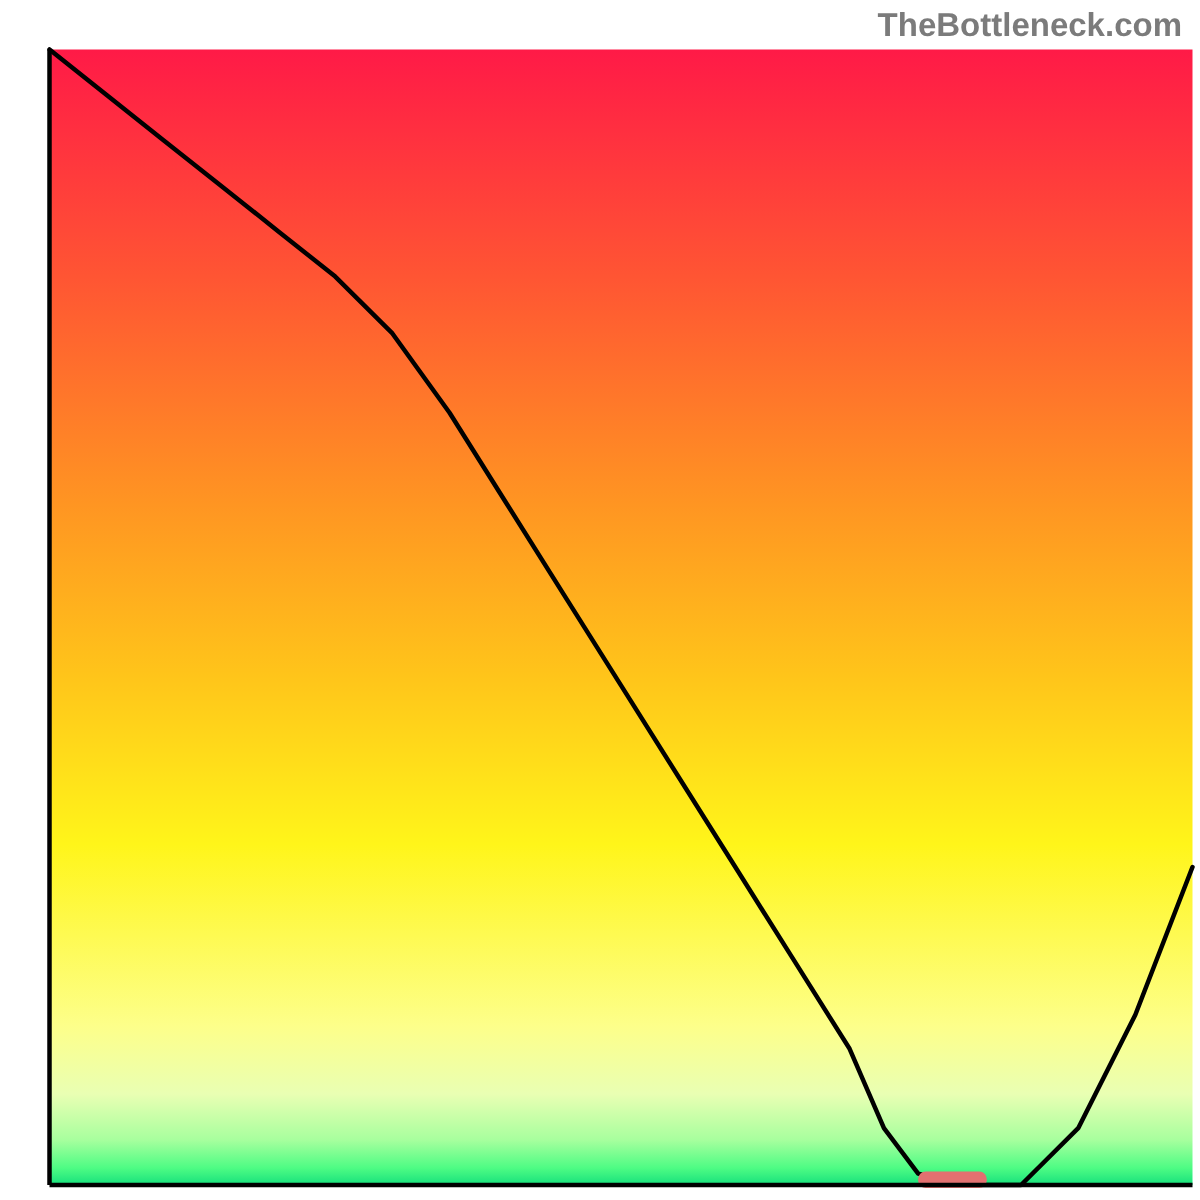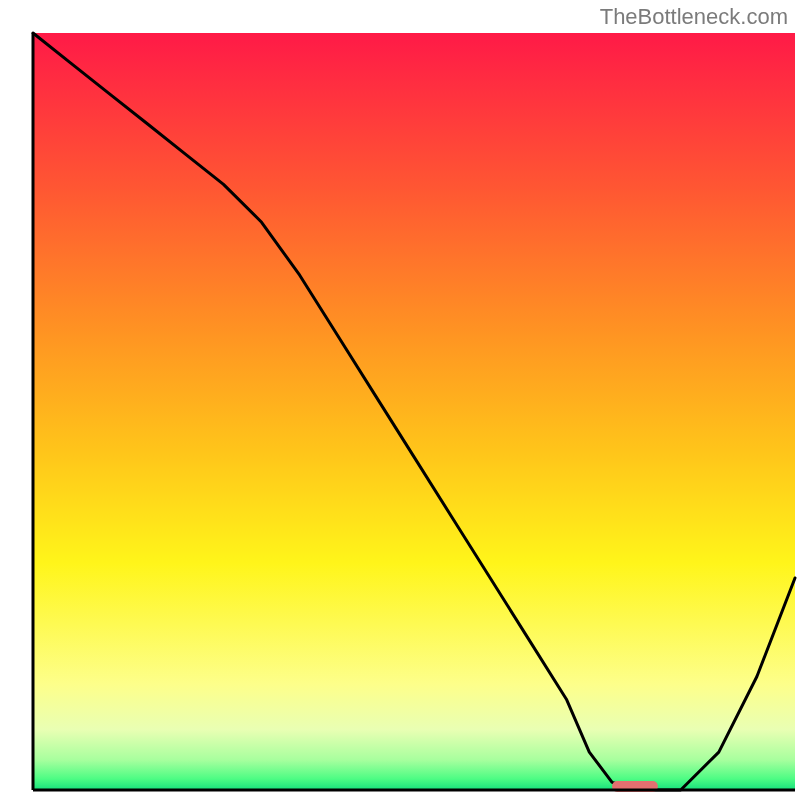--- a/index.html
+++ b/index.html
@@ -14,21 +14,21 @@
   .chart-container {
     position: relative;
     width: 800px;
     height: 800px;
   }
   .attribution {
     position: absolute;
     top: 4px;
     right: 12px;
     font-size: 22px;
-    font-weight: normal;
+    font-weight: bold;
     color: #7b7b7b;
     z-index: 10;
   }
   svg.plot {
     position: absolute;
     left: 0;
     top: 0;
     width: 800px;
     height: 800px;
   }

